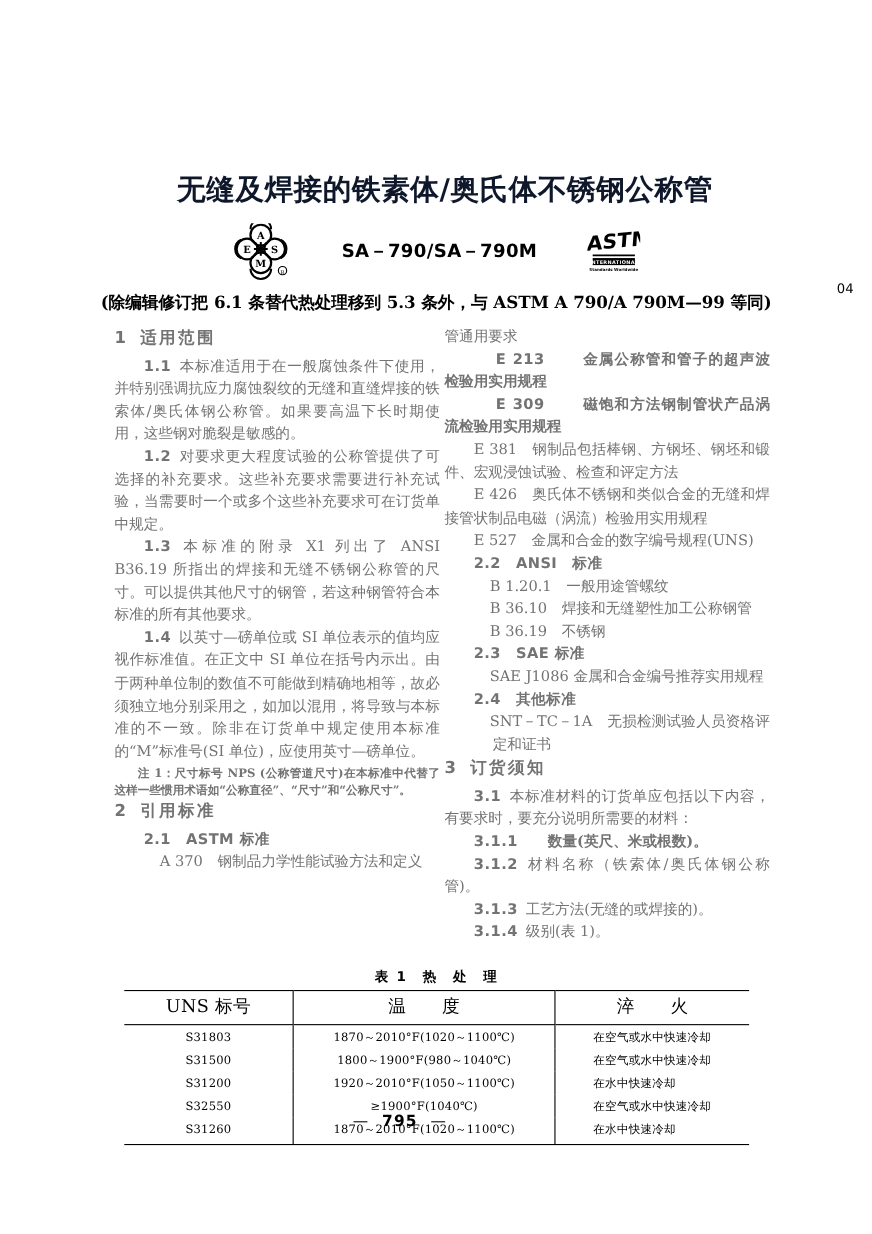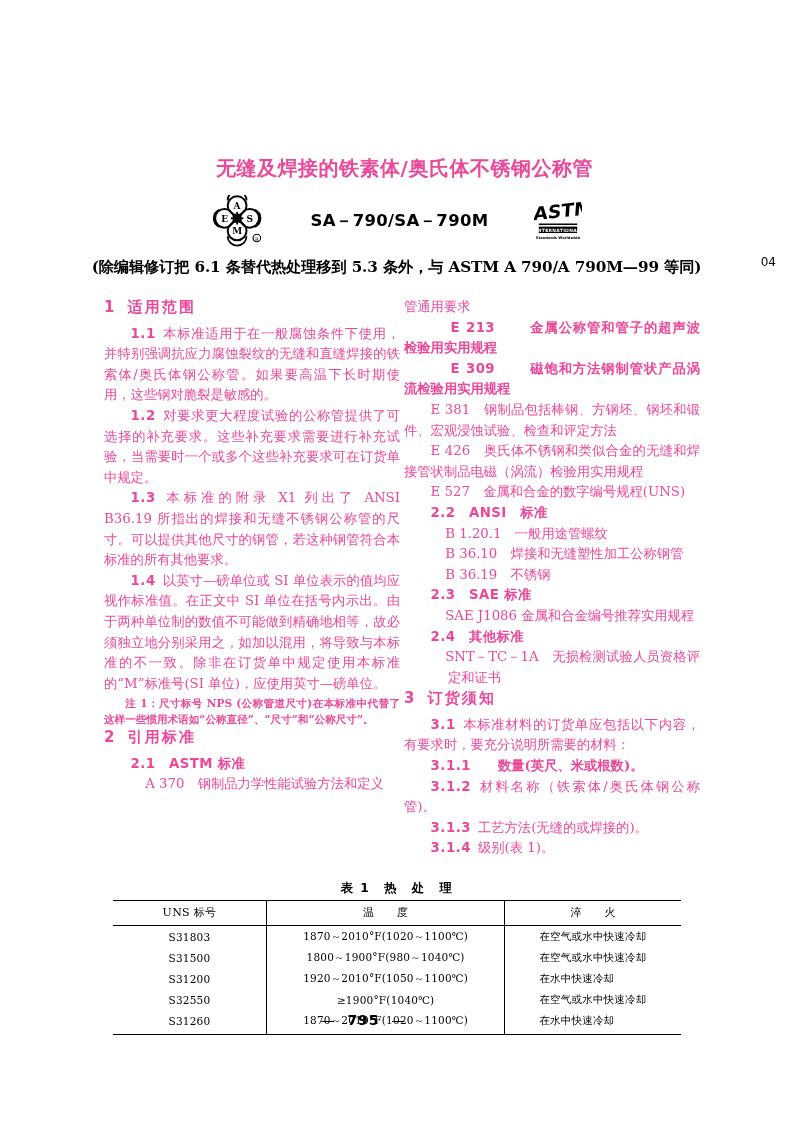--- a/index.html
+++ b/index.html
@@ -22,25 +22,25 @@
   }
 
   
   .title-block {
     position: absolute;
     left: 0; top: 155px;
     width: 793px;
     text-align: center;
   }
   .doc-title {
-    font-size: 20px;
+    font-size: 26px;
     font-weight: bold;
     letter-spacing: 0.5px;
     font-family: "DejaVu Sans", "Liberation Sans", sans-serif;
-    color: #ec4899;
+    color: #0f172a;
     padding-left: 16px;
   }
 
   .logo-row {
     margin-top: 13px;
     display: flex;
     align-items: center;
     justify-content: center;
     gap: 46px;
     height: 52px;
@@ -83,21 +83,21 @@
     top: 297px;
     width: 793px;
     display: flex;
     gap: 0;
   }
   .col {
     width: 296px;
     font-family: "DejaVu Serif", "Liberation Serif", serif;
     font-size: 13.3px;
     line-height: 20.6px;
-    color: #ec4899;
+    color: #737373;
   }
   .col-left { margin-left: 104px; }
   .col-right { margin-left: 0px; padding-left: 4px;}
 
   h2.sec {
     font-family: "DejaVu Sans", "Liberation Sans", sans-serif;
     font-size: 15px;
     font-weight: bold;
     margin: 0 0 6px 0;
     letter-spacing: 1px;
@@ -168,21 +168,21 @@
     font-size: 10.5px;
     color: #000;
   }
   table.heat thead th {
     font-weight: normal;
     border-top: 1.3px solid #000;
     border-bottom: 0.9px solid #000;
     padding: 4px 0 5px 0;
     text-align: center;
     letter-spacing: 0.3px;
-    font-size: 11px;
+    font-size: 16px;
   }
   table.heat thead th.c1 { width: 27%; }
   table.heat thead th.c2 { width: 42%; border-left: 1.1px solid #000; }
   table.heat thead th.c3 { width: 31%; border-left: 1.1px solid #000; }
   table.heat tbody td {
     padding: 3.5px 0;
     text-align: center;
     letter-spacing: 0.2px;
   }
   table.heat tbody td.c2 { border-left: 1.1px solid #000; }

